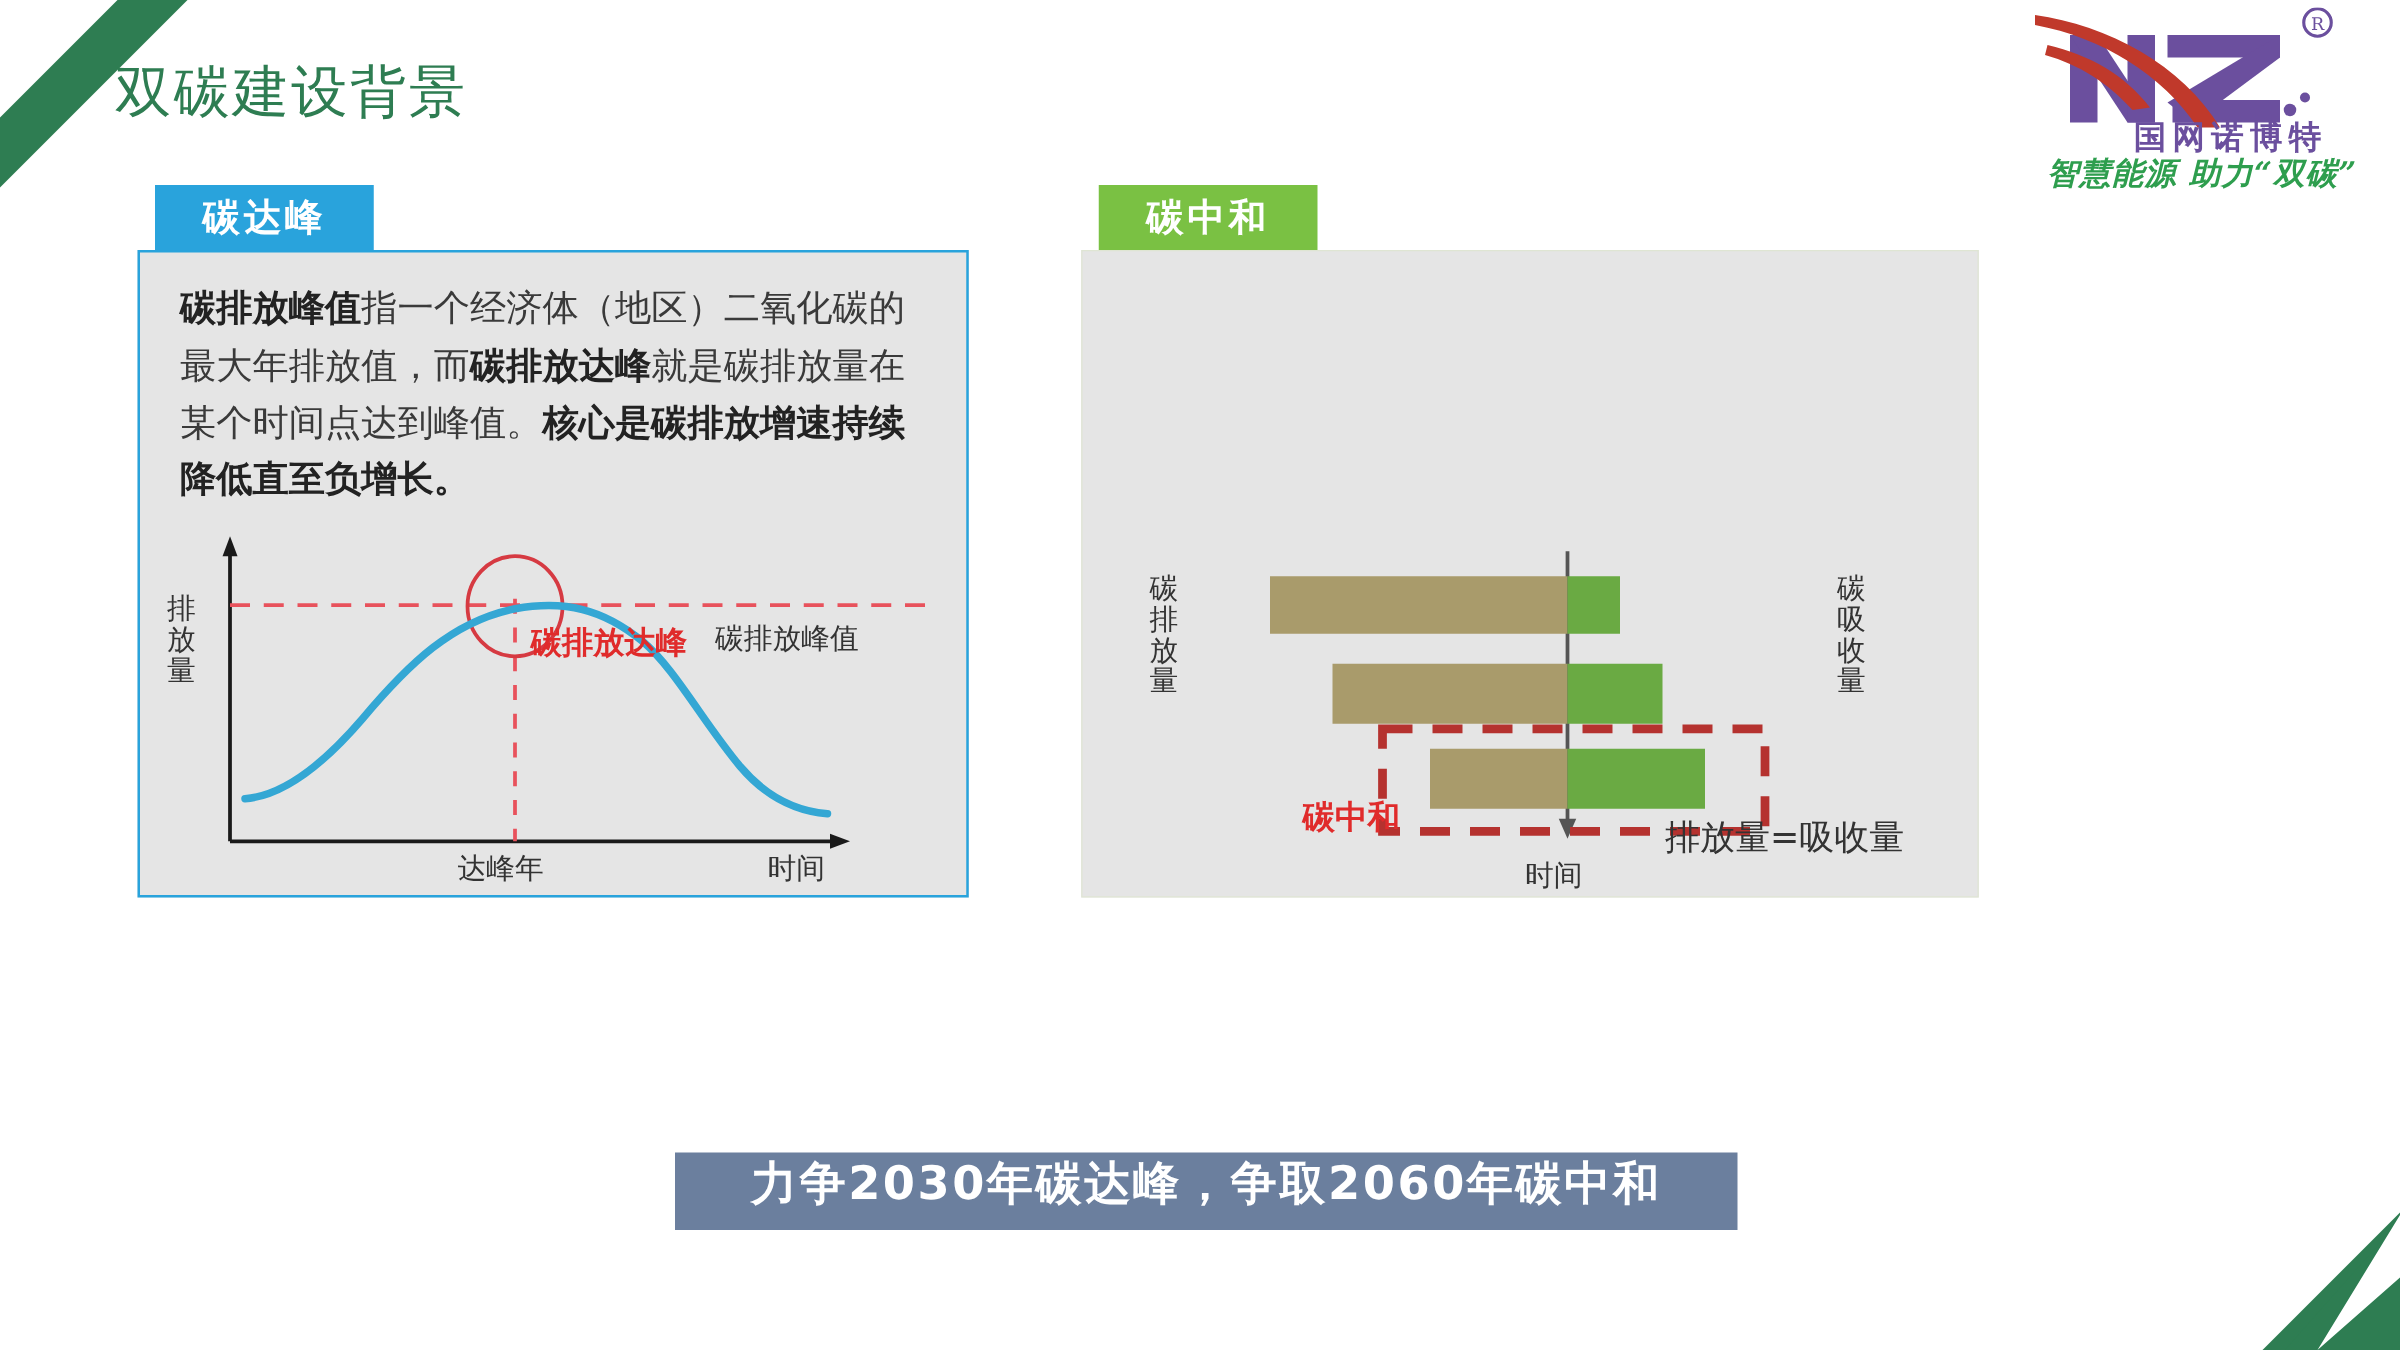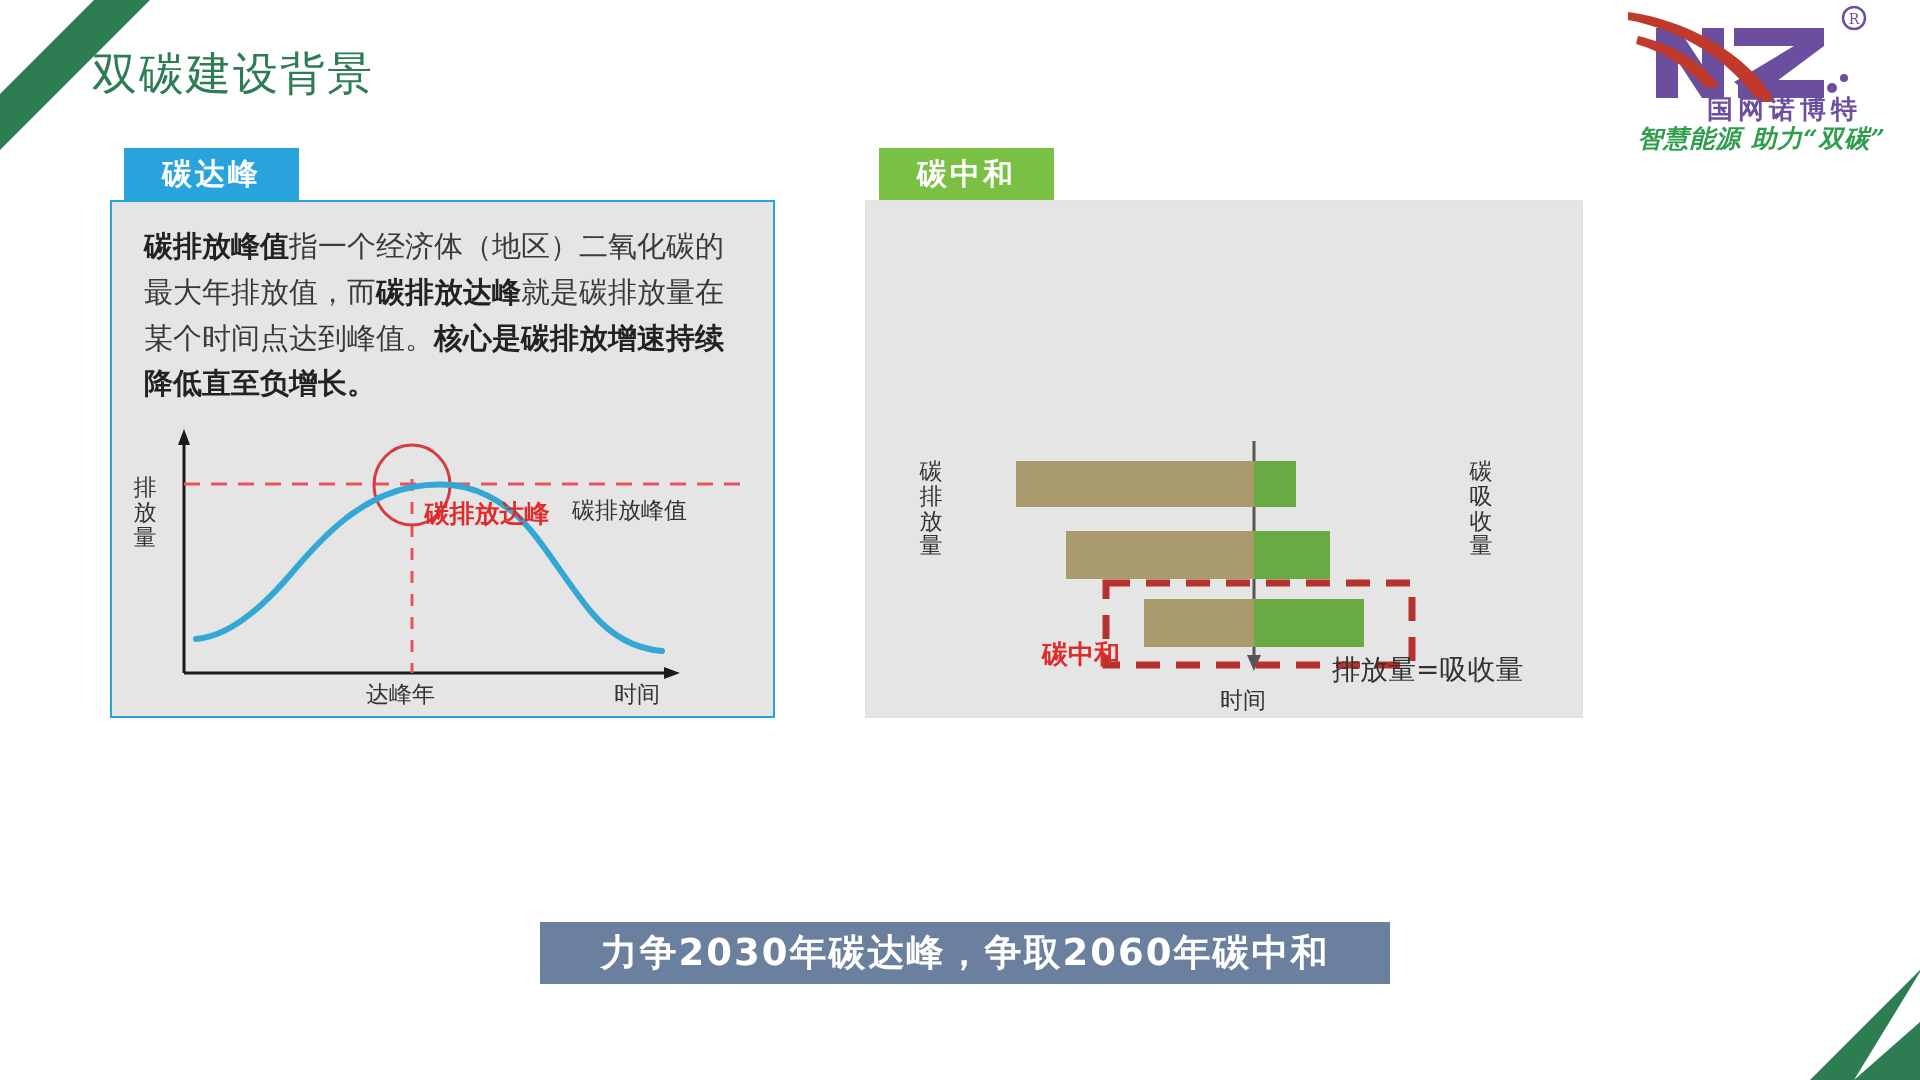--- a/index.html
+++ b/index.html
@@ -96,21 +96,21 @@
     position:absolute;font-size:23px;color:#333;
     font-family:"DejaVu Sans",sans-serif;white-space:nowrap;
   }
 
   
   .chart-right{position:absolute;left:10px;top:230px;width:700px;height:290px;}
 
   
   .footer-banner{
     position:absolute;left:540px;top:922px;width:850px;height:62px;
-    background:#6b7f9e;display:flex;align-items:center;justify-content:center;
+    background:#6b7f9e;display:flex;align-items:flex-start;justify-content:center;
   }
   .footer-banner span{
     color:#ffffff;font-size:37px;font-weight:bold;letter-spacing:2px;
     font-family:"DejaVu Sans",sans-serif;white-space:nowrap;
   }
 </style>
 </head>
 <body>
 
 <div class="corner-tl"></div>

